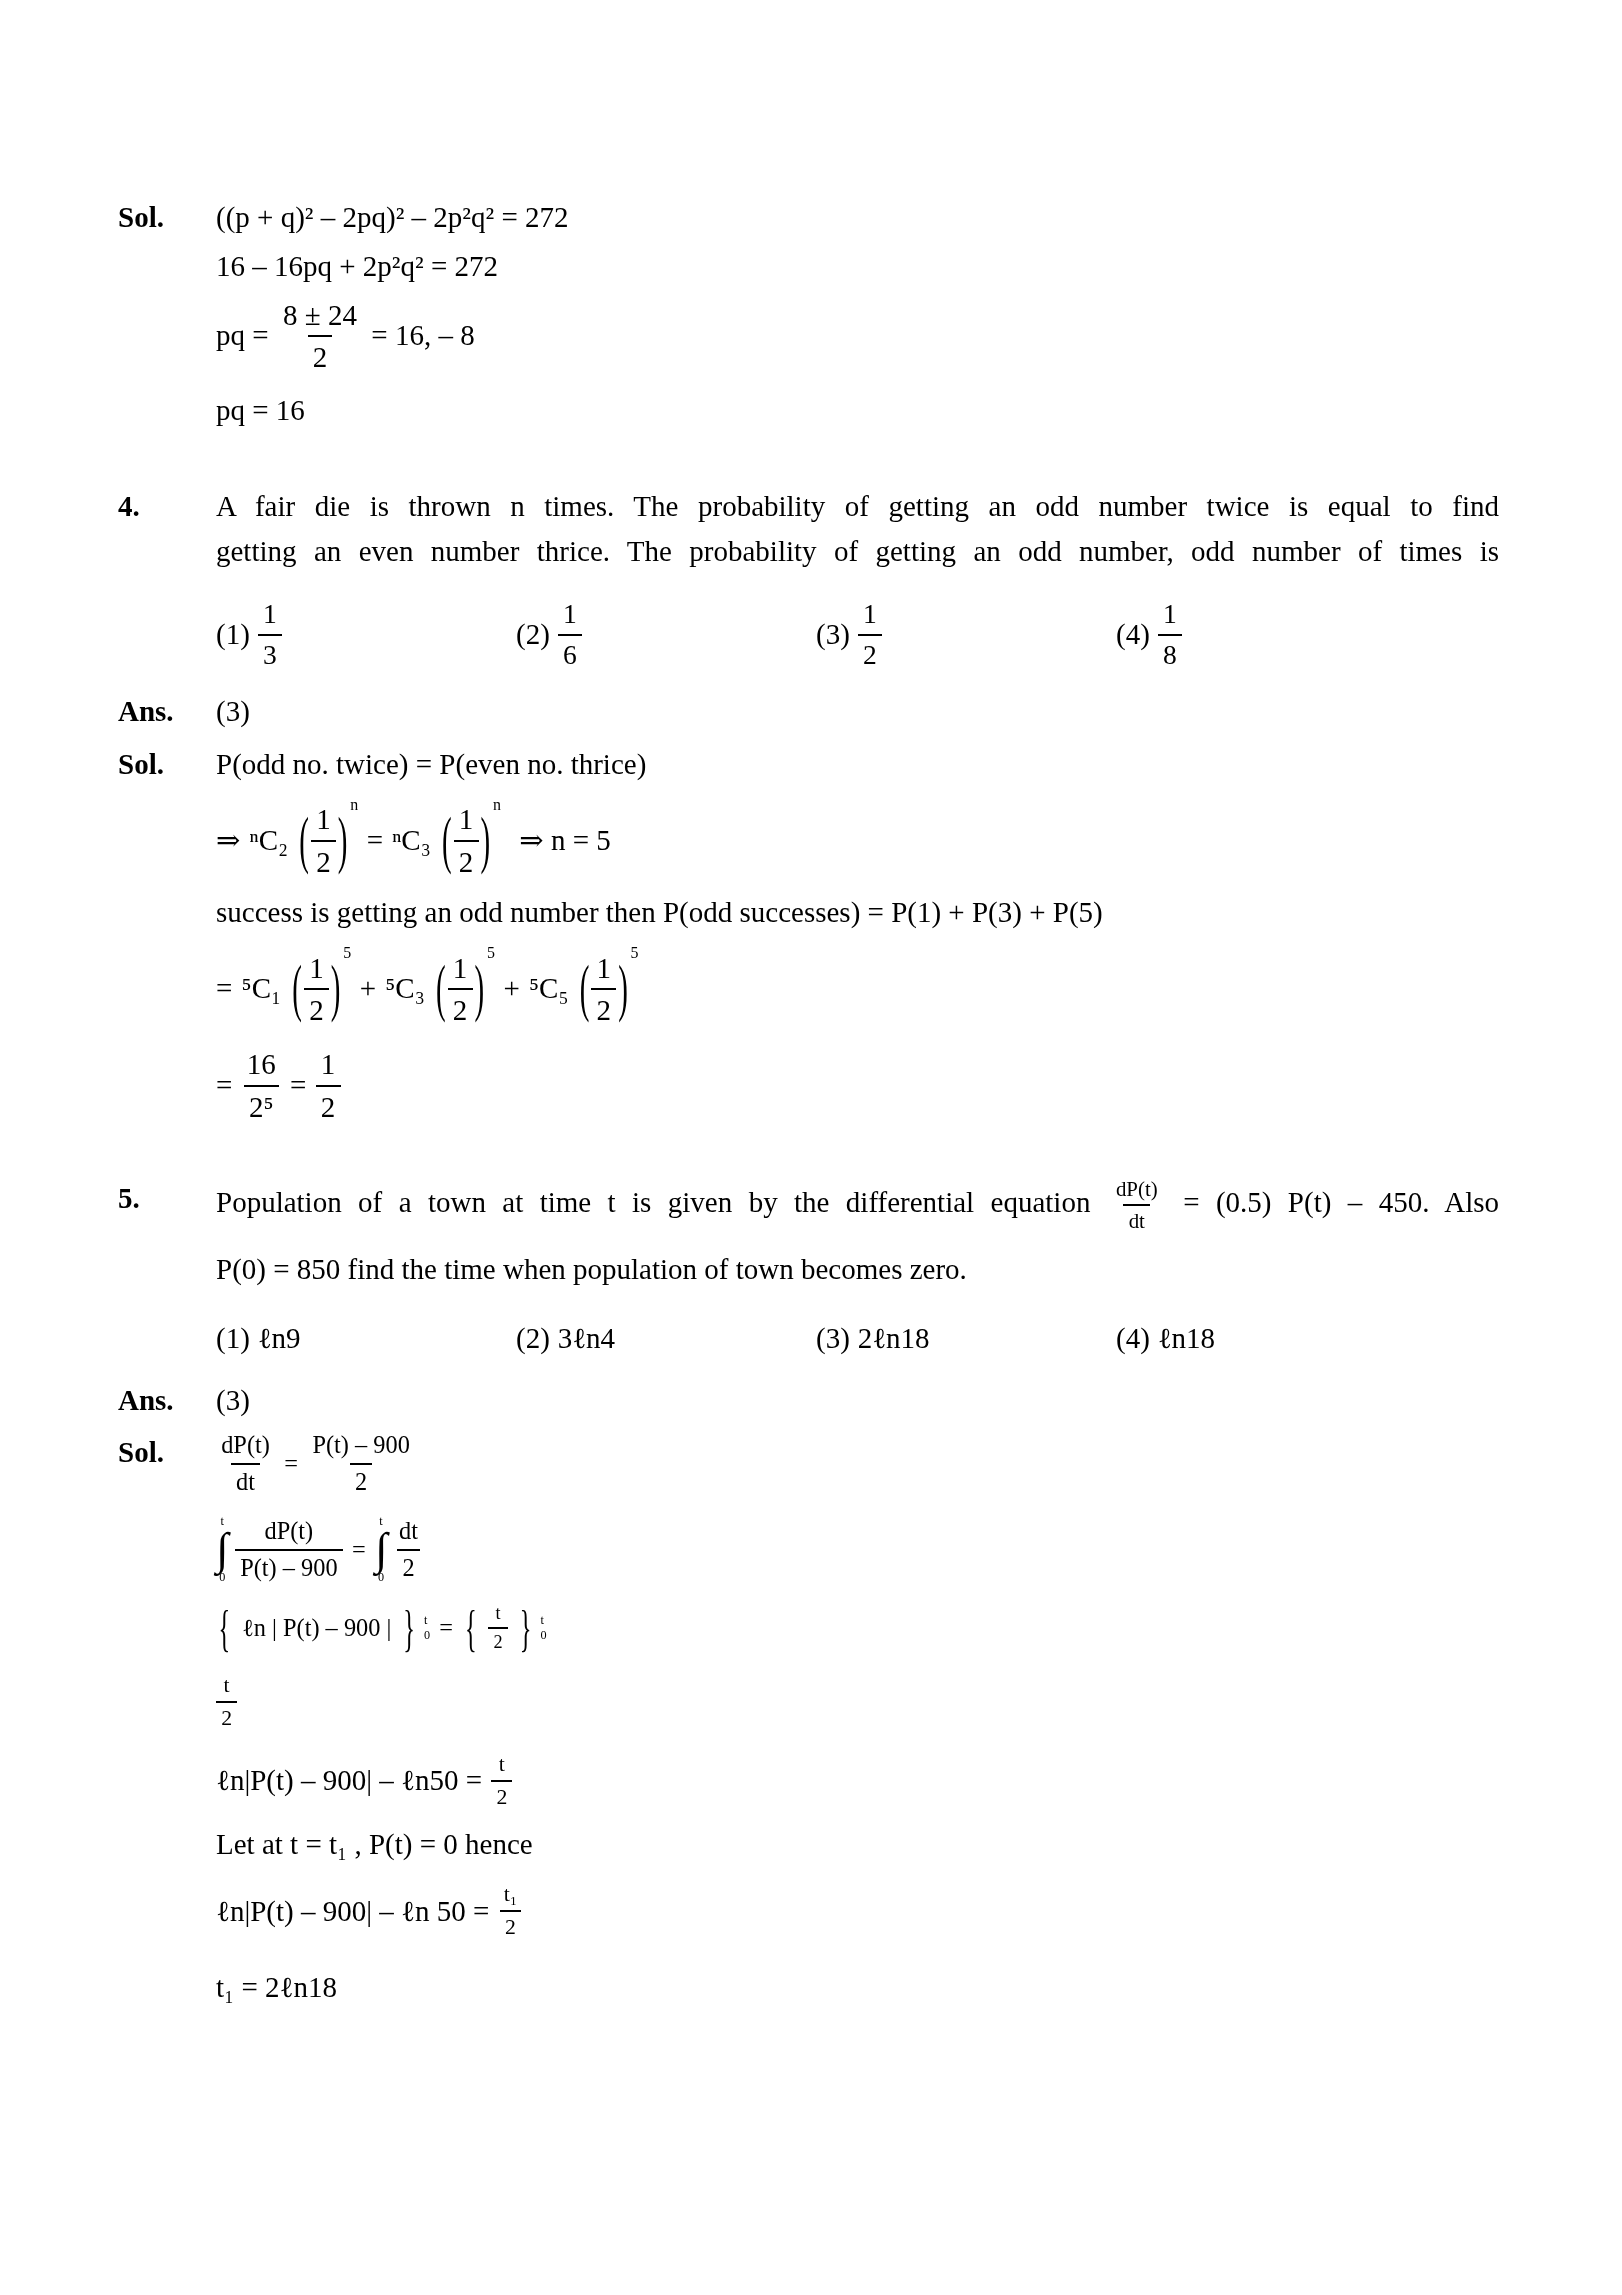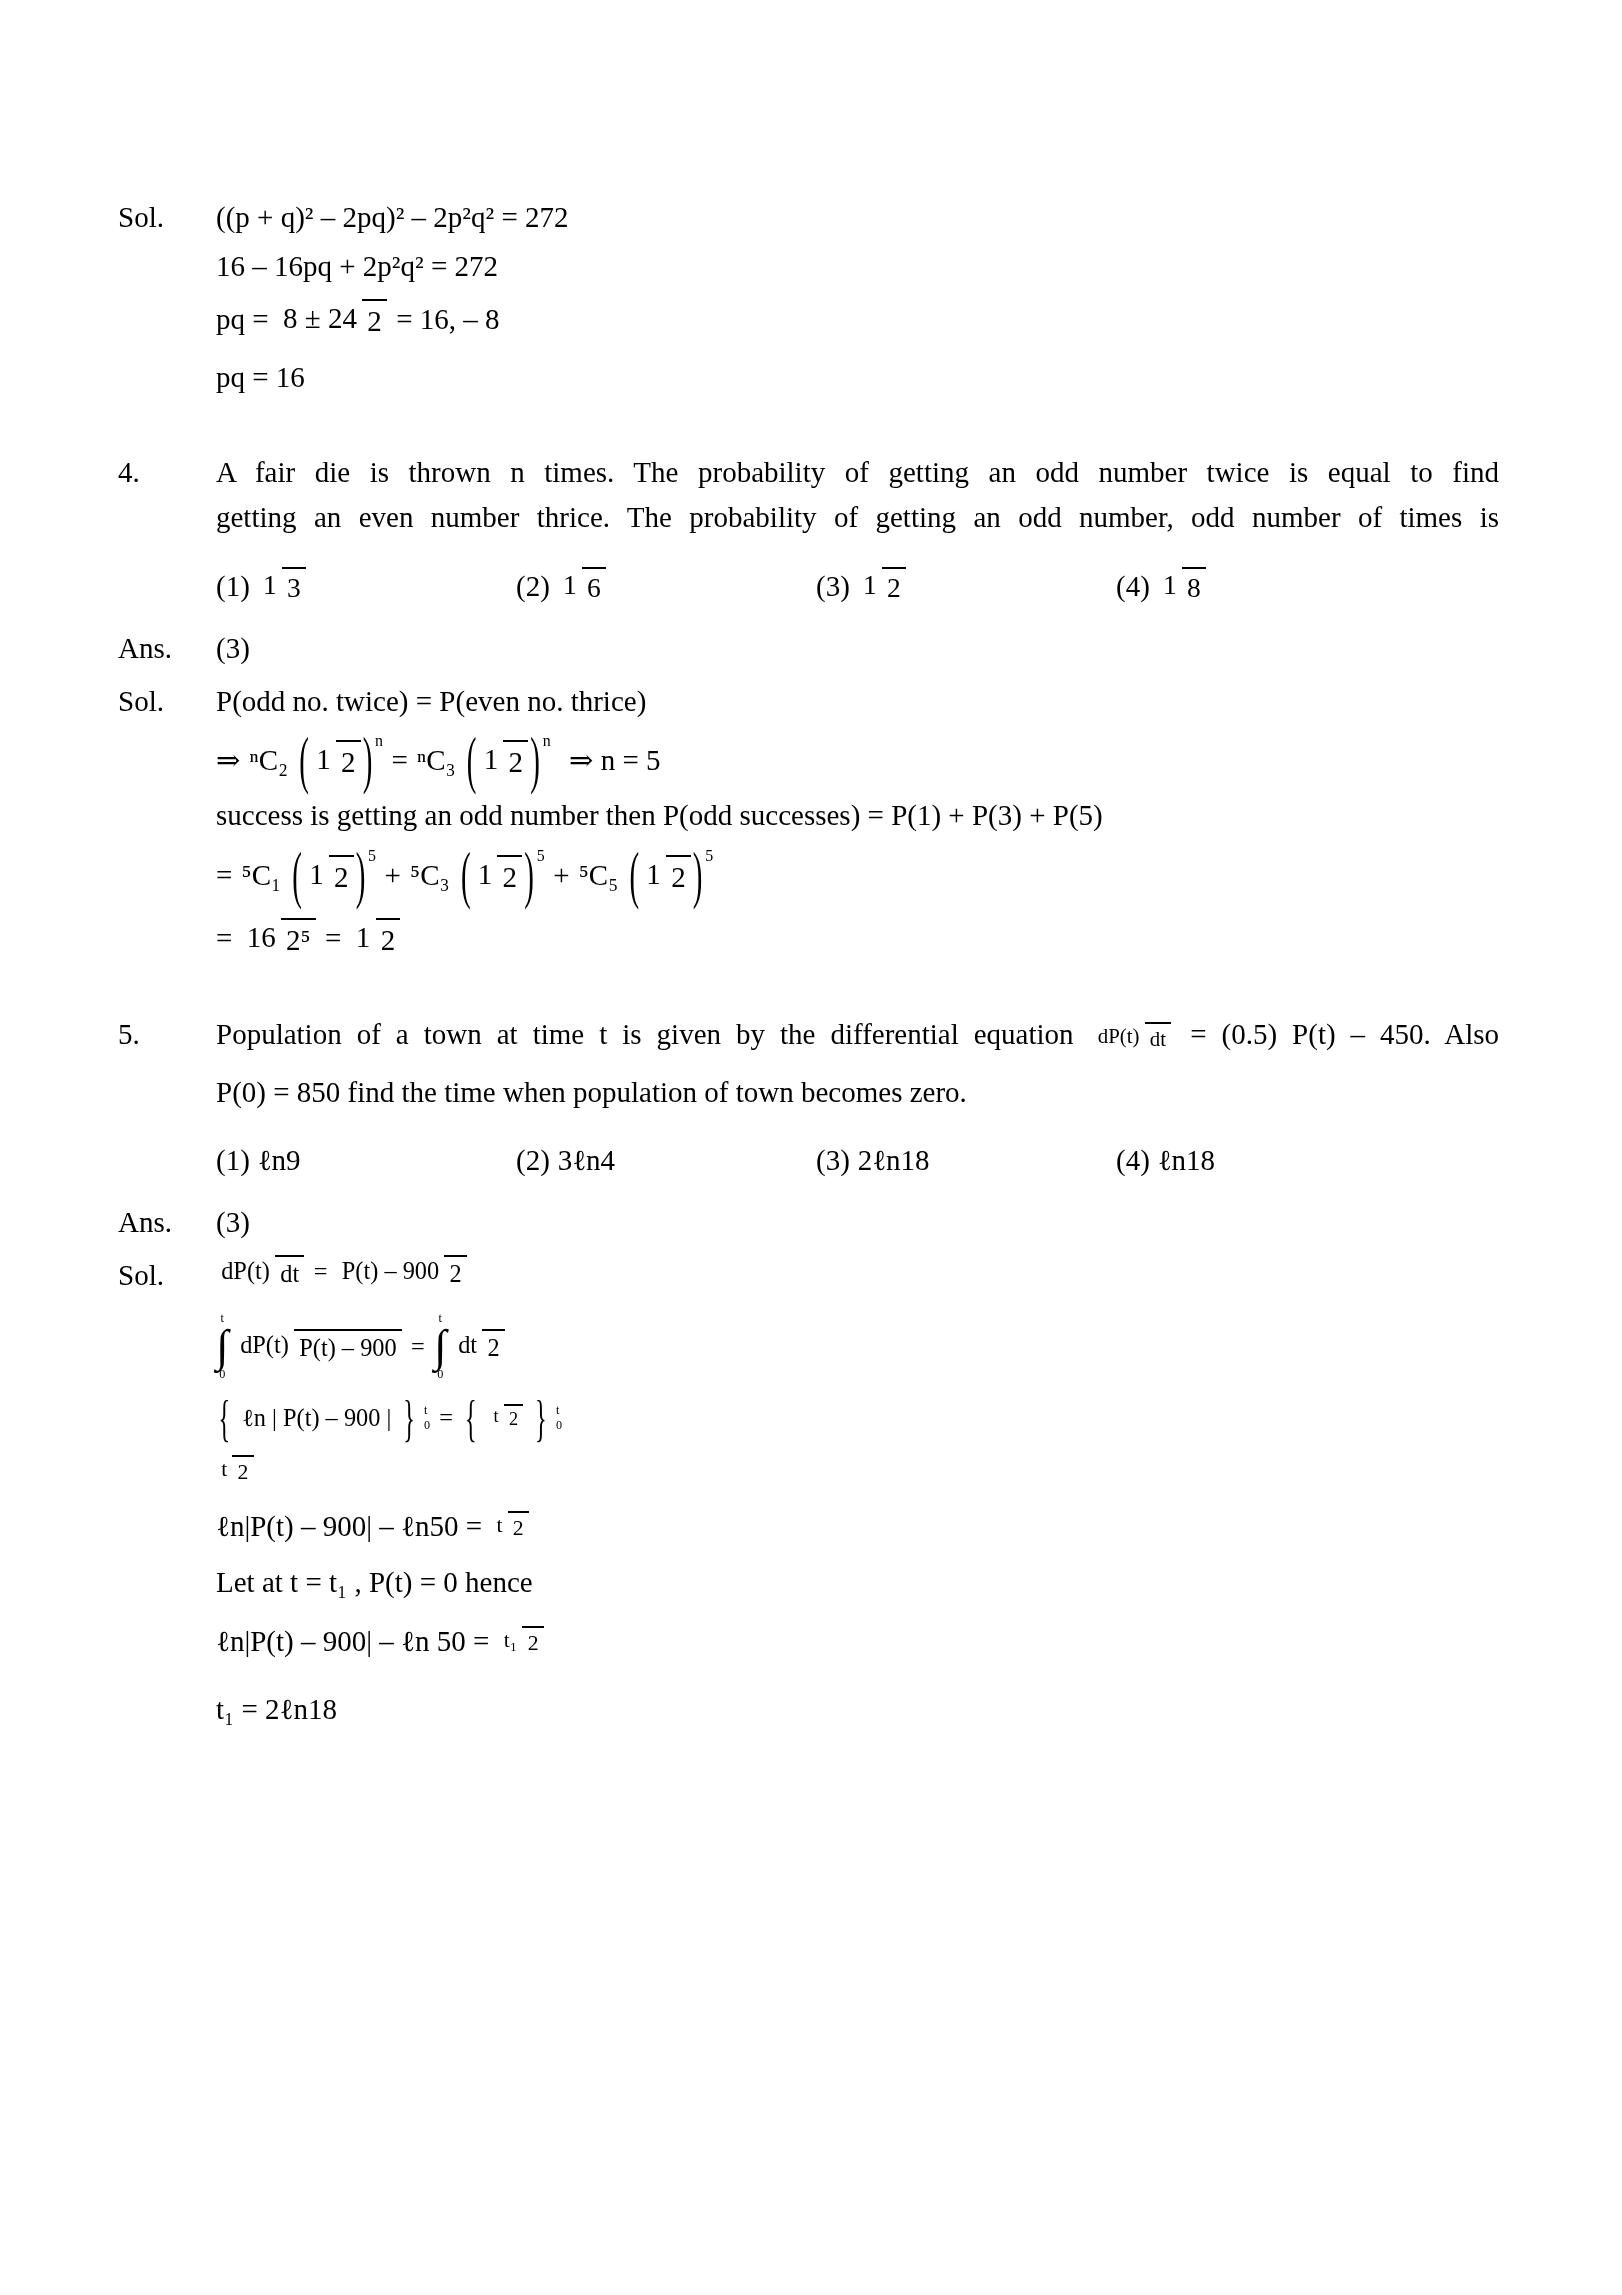--- a/index.html
+++ b/index.html
@@ -9,31 +9,31 @@
     background:#ffffff; color:#000000;
     font-family:"Liberation Serif","DejaVu Serif",serif;
     font-size:29px; line-height:1.55;
     box-sizing:border-box;
     padding:195px 124px 0 118px;
     overflow:hidden;
   }
   .sec { margin-top:0; }
   .sec + .sec { margin-top:47px; }
   .row { display:flex; align-items:flex-start; margin-bottom:6.5px; }
-  .lbl { width:98px; flex:0 0 98px; font-weight:normal; }
+  .lbl { width:98px; flex:0 0 98px; font-weight:bold; }
   .body { flex:1; min-width:0; }
   .t-row { margin-bottom:3.9px; }
   .justify { text-align:justify; text-align-last:justify; }
 
   
   .m-row { display:flex; align-items:center; gap:9.2px; margin:7.9px 0 3.9px; flex-wrap:nowrap; }
   .small { font-size:0.84em; }
 
   
-  .frac { display:inline-flex; flex-direction:row; align-items:center; text-align:center;
+  .frac { display:inline-flex; flex-direction:column; align-items:center; text-align:center;
           vertical-align:middle; line-height:1.25; }
   .frac .fnum { display:block; padding:0 5.2px 2px; }
   .frac .fden { display:block; border-top:2px solid #000; padding:2px 5.2px 0; }
   .ifrac { font-size:0.72em; margin:0 3.9px; }
   .fsm  { font-size:0.75em; }
   .optfrac { font-size:0.95em; }
 
   
   .pgroup { display:inline-flex; align-items:center; }
   .bigp { display:inline-block; transform:scaleY(2.15); padding:0 2px; font-weight:400; }

